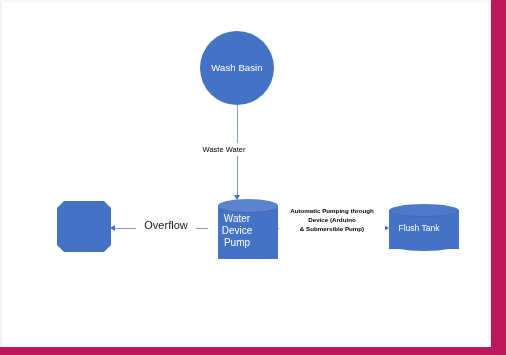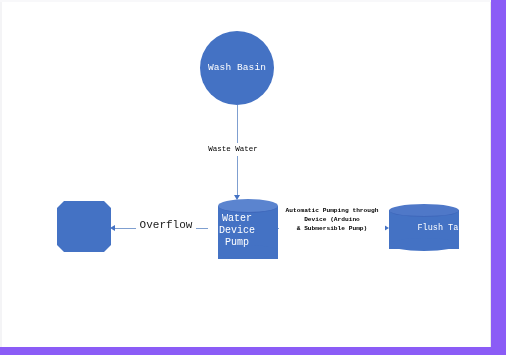--- a/index.html
+++ b/index.html
@@ -11,22 +11,21 @@
     width: 506px;
     height: 355px;
     overflow: hidden;
     font-family: "Liberation Sans", sans-serif;
   }
 
   #canvas {
     position: relative;
     width: 506px;
     height: 355px;
-    background: #8b5cf6;
-    font-family: Liberation Mono, monospace;
+    background: #be185d;
   }
 
   
   #sheet {
     position: absolute;
     left: 0;
     top: 0;
     width: 491px;
     height: 347px;
     background: #ffffff;
@@ -120,21 +119,20 @@
     font-size: 10px;
   }
 
   
   #flush-tank {
     position: absolute;
     left: 389px;
     top: 204px;
     width: 60px;
     height: 52px;
-    padding-left: 48px;
   }
   #flush-tank .cyl-body {
     position: absolute;
     left: 0;
     top: 6px;
     width: 70px;
     height: 39px;
     background: #4472c4;
   }
   #flush-tank .cyl-bottom {
@@ -219,21 +217,21 @@
   
   .edge-label {
     position: absolute;
     background: #ffffff;
     color: #000000;
     text-align: center;
     white-space: nowrap;
     line-height: 1.25;
   }
   #label-waste-water {
-    left: 198px;
+    left: 189px;
     top: 143px;
     width: 70px;
     font-size: 7.5px;
     padding: 2px 0;
   }
   #label-overflow {
     left: 136px;
     top: 218px;
     width: 60px;
     font-size: 11px;

